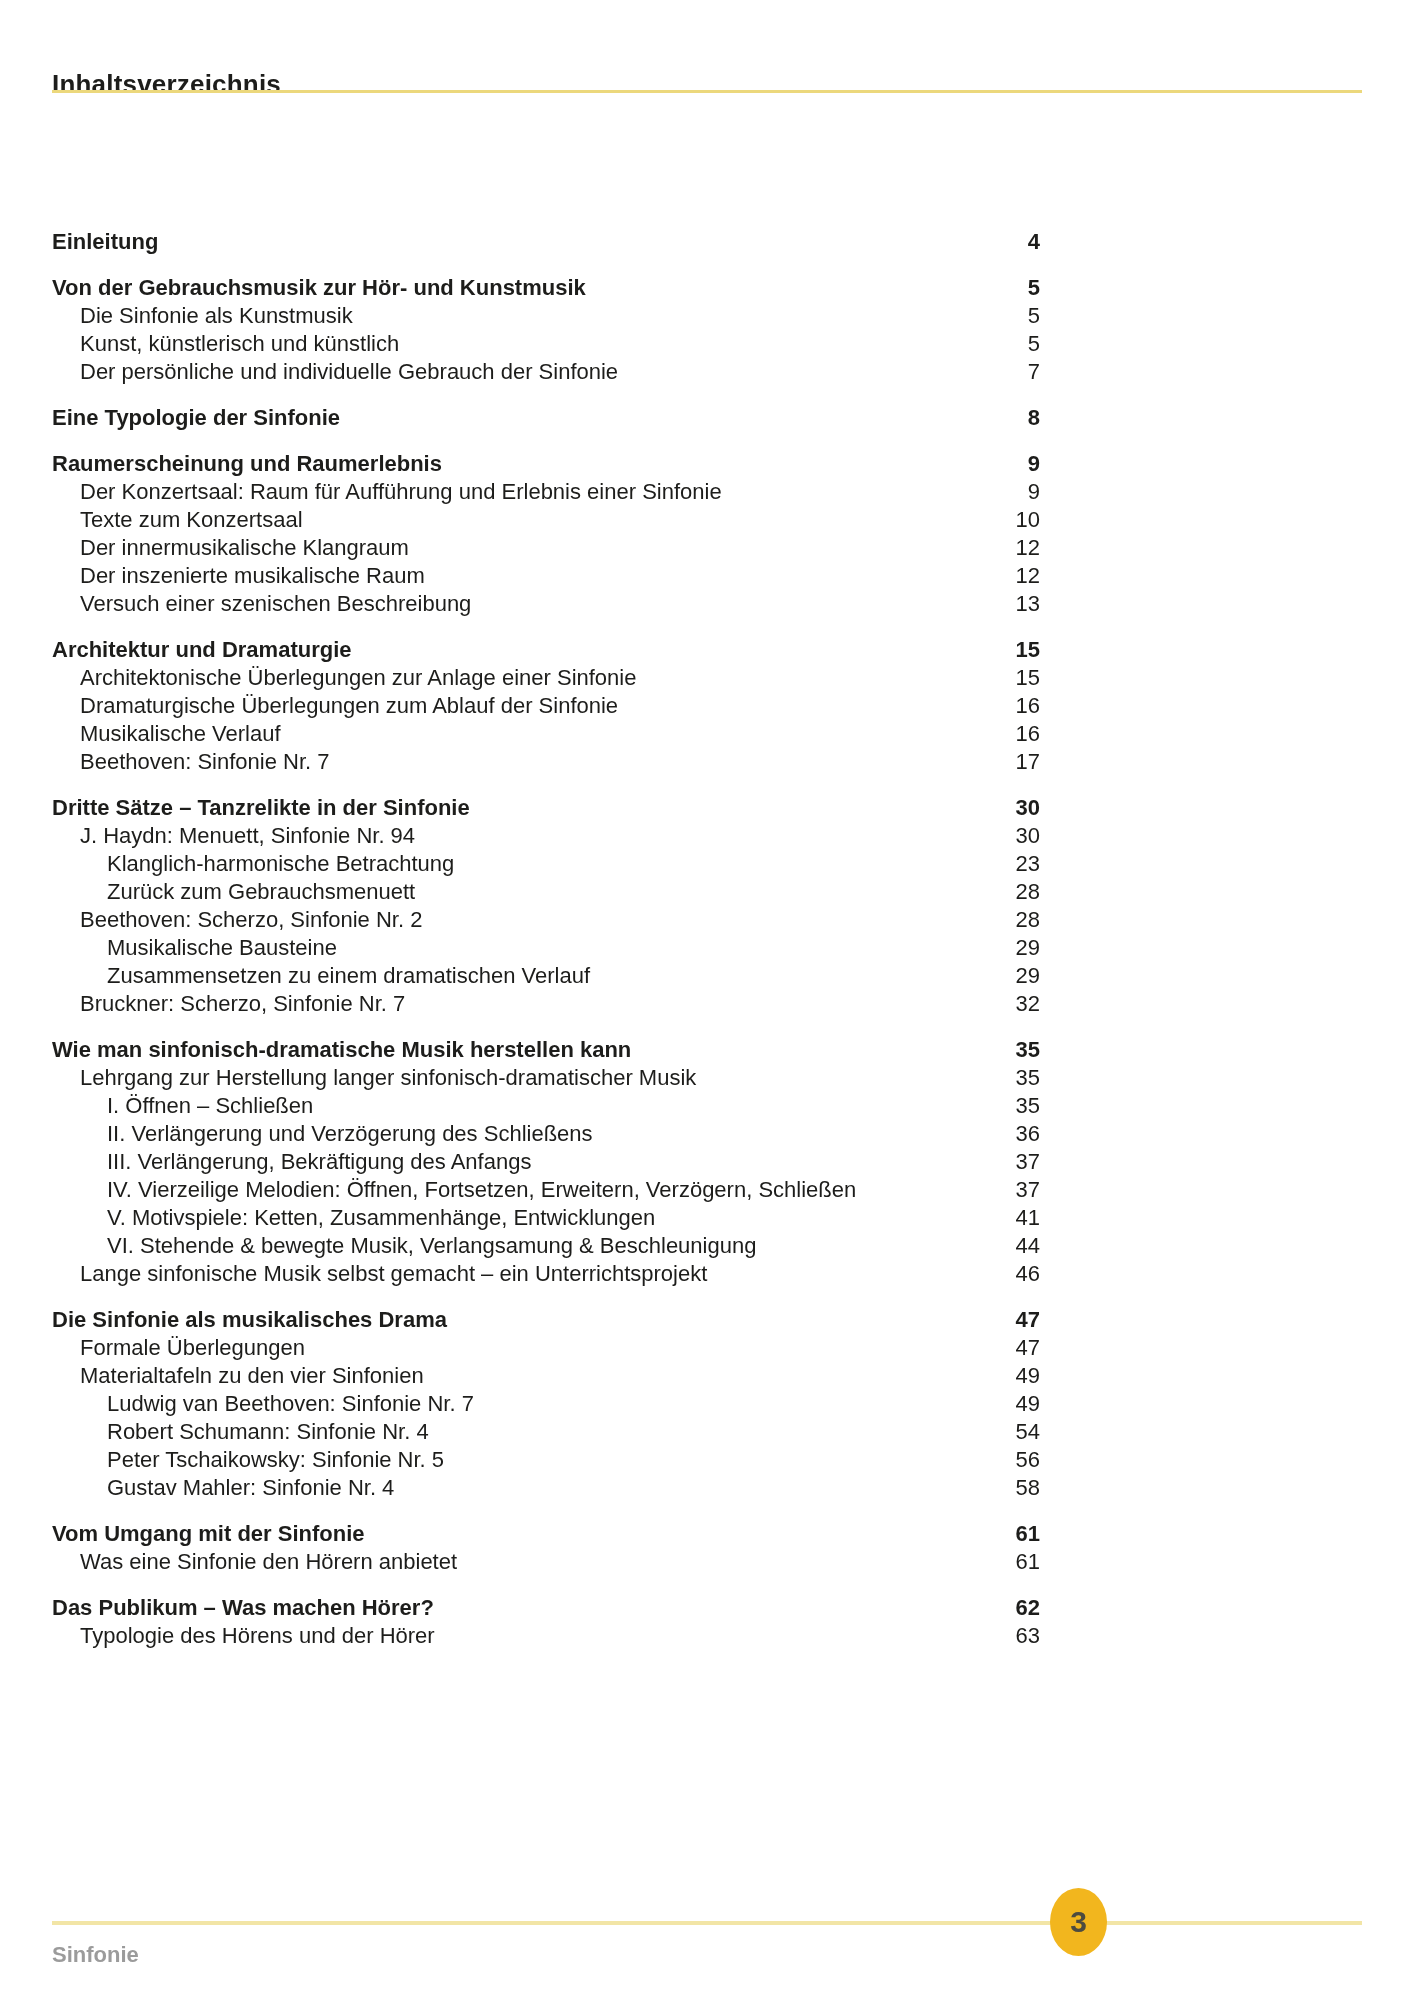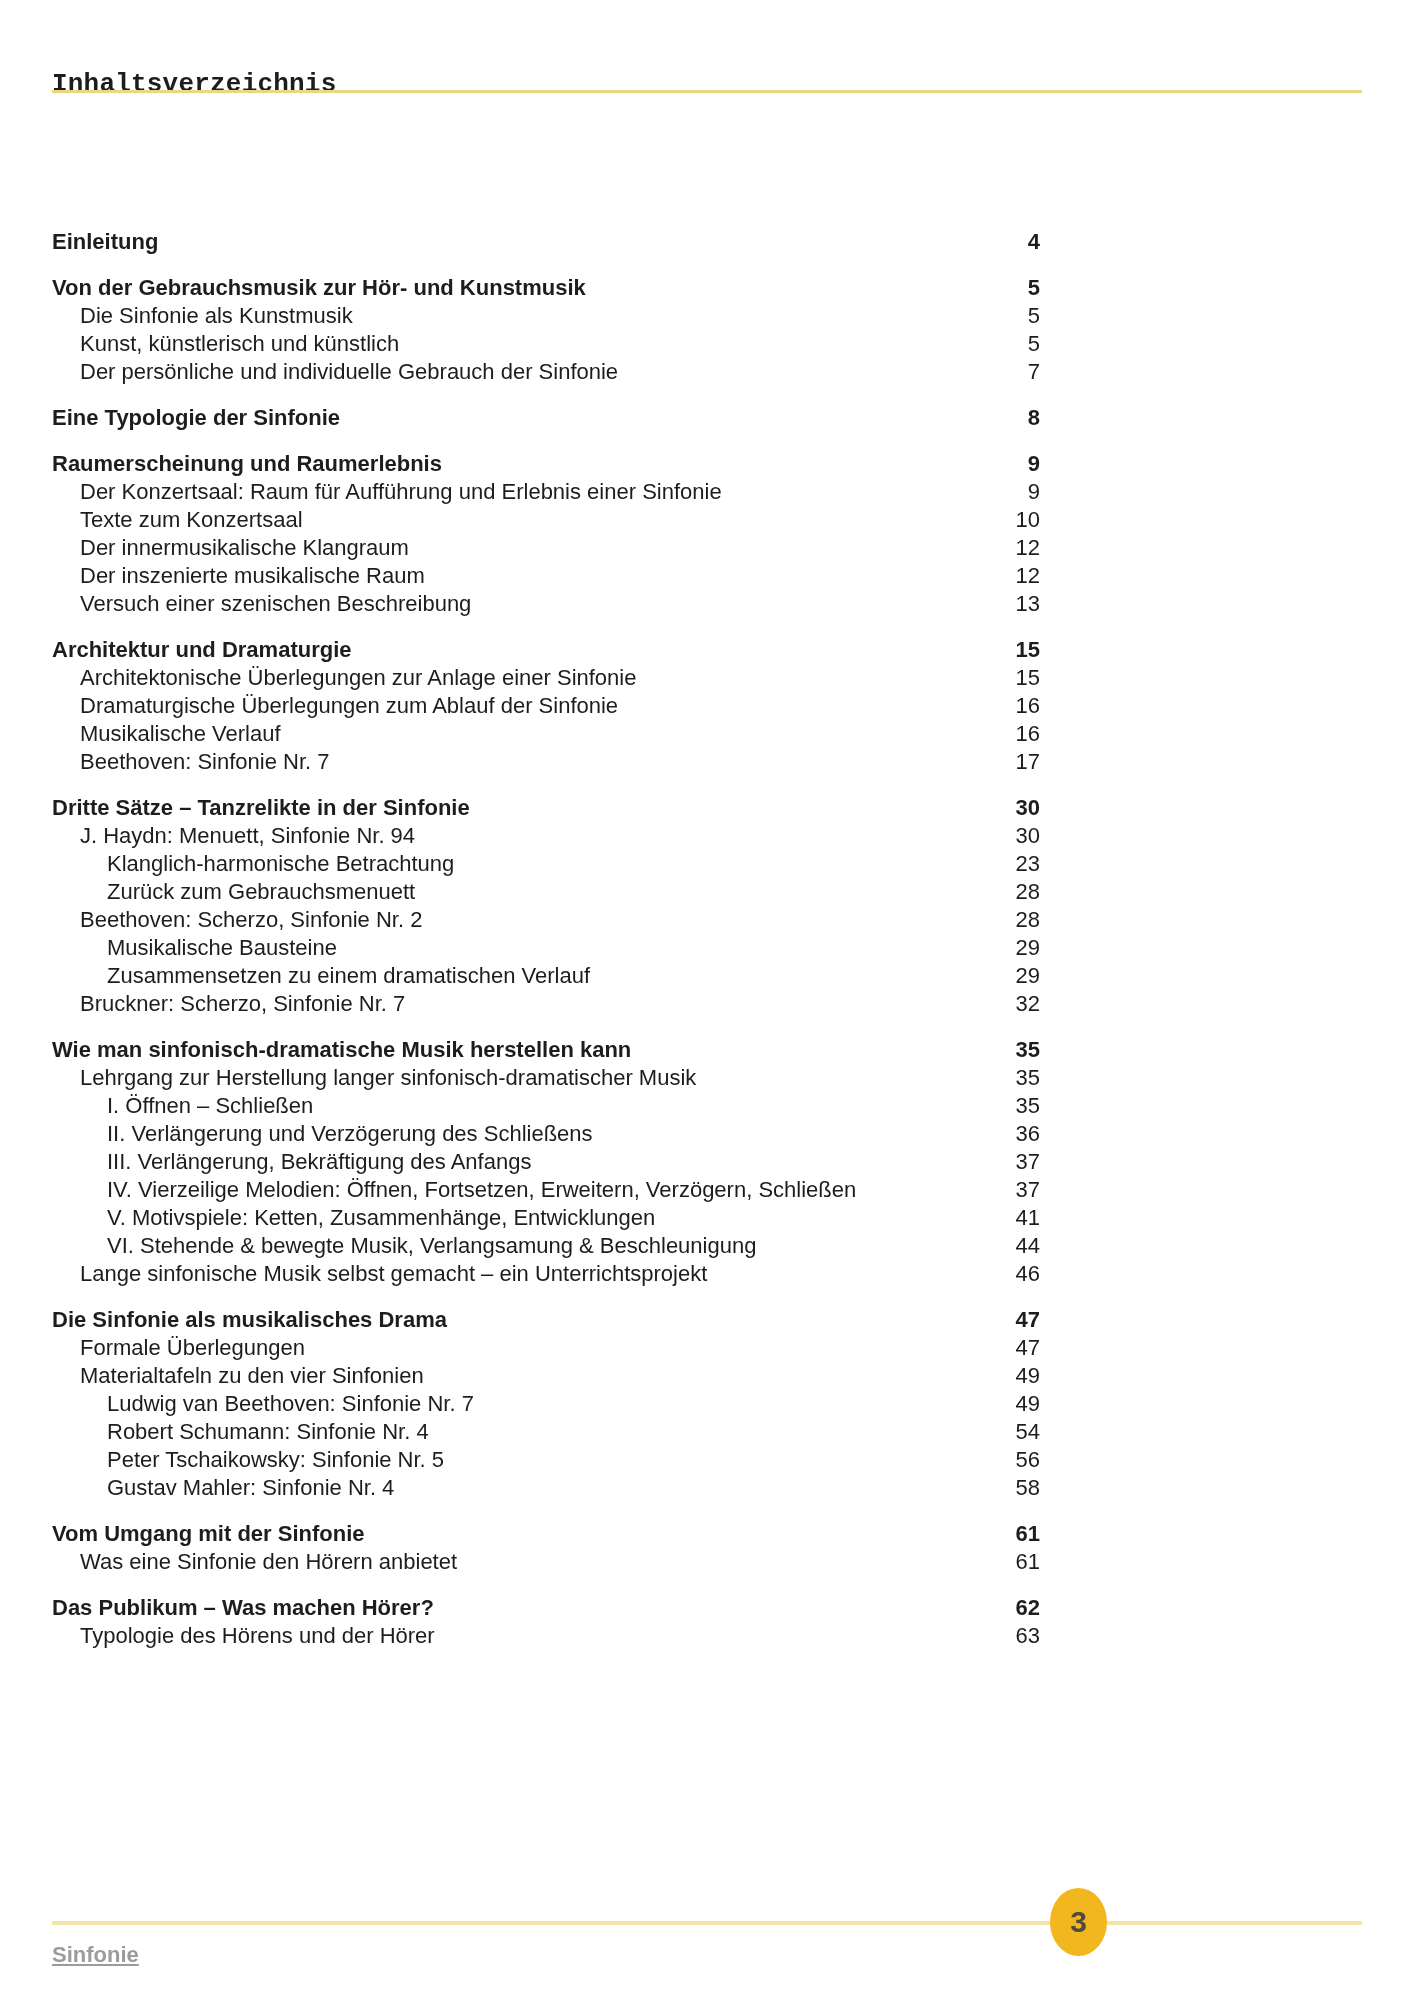--- a/index.html
+++ b/index.html
@@ -3,21 +3,20 @@
 <meta charset="utf-8">
 <style>
   html,body{margin:0;padding:0;}
   body{
     width:1414px;height:2000px;position:relative;background:#ffffff;
     font-family:"Liberation Sans", sans-serif;color:#1d1d1b;overflow:hidden;
   }
   .page-title{
     position:absolute;left:52px;top:52px;font-size:26px;font-weight:bold;
     letter-spacing:.2px;
-    font-family:Liberation Mono, monospace;
   }
   .header-rule{
     position:absolute;left:52px;top:90px;width:1310px;height:3px;background:#ecd87c;
   }
   .toc{
     position:absolute;left:52px;top:222px;width:988px;
     font-size:22px;line-height:28px;
   }
   .toc-section{margin-top:18px;}
   .toc-section:first-child{margin-top:6px;}
@@ -30,21 +29,21 @@
   .footer-rule{
     position:absolute;left:52px;top:1921px;width:1310px;height:4px;background:#f2e5a6;
   }
   .page-badge{
     position:absolute;left:1050px;top:1888px;width:57px;height:68px;
     border-radius:50%;background:#f2b61e;color:#4d4b40;
     display:flex;align-items:center;justify-content:center;
     font-size:30px;font-weight:bold;
   }
   .book-title{
-    position:absolute;left:52px;top:1942px;font-size:22px;font-weight:bold;color:#9b9b9b;text-decoration:underline;
+    position:absolute;left:52px;top:1942px;font-size:22px;font-weight:bold;color:#9b9b9b;
   }
 </style>
 </head>
 <body>
 
 <h1 class="page-title">Inhaltsverzeichnis</h1>
 <div class="header-rule" style="background: rgb(236, 216, 124);"></div>
 
 <div class="toc">
     <div class="toc-section">

